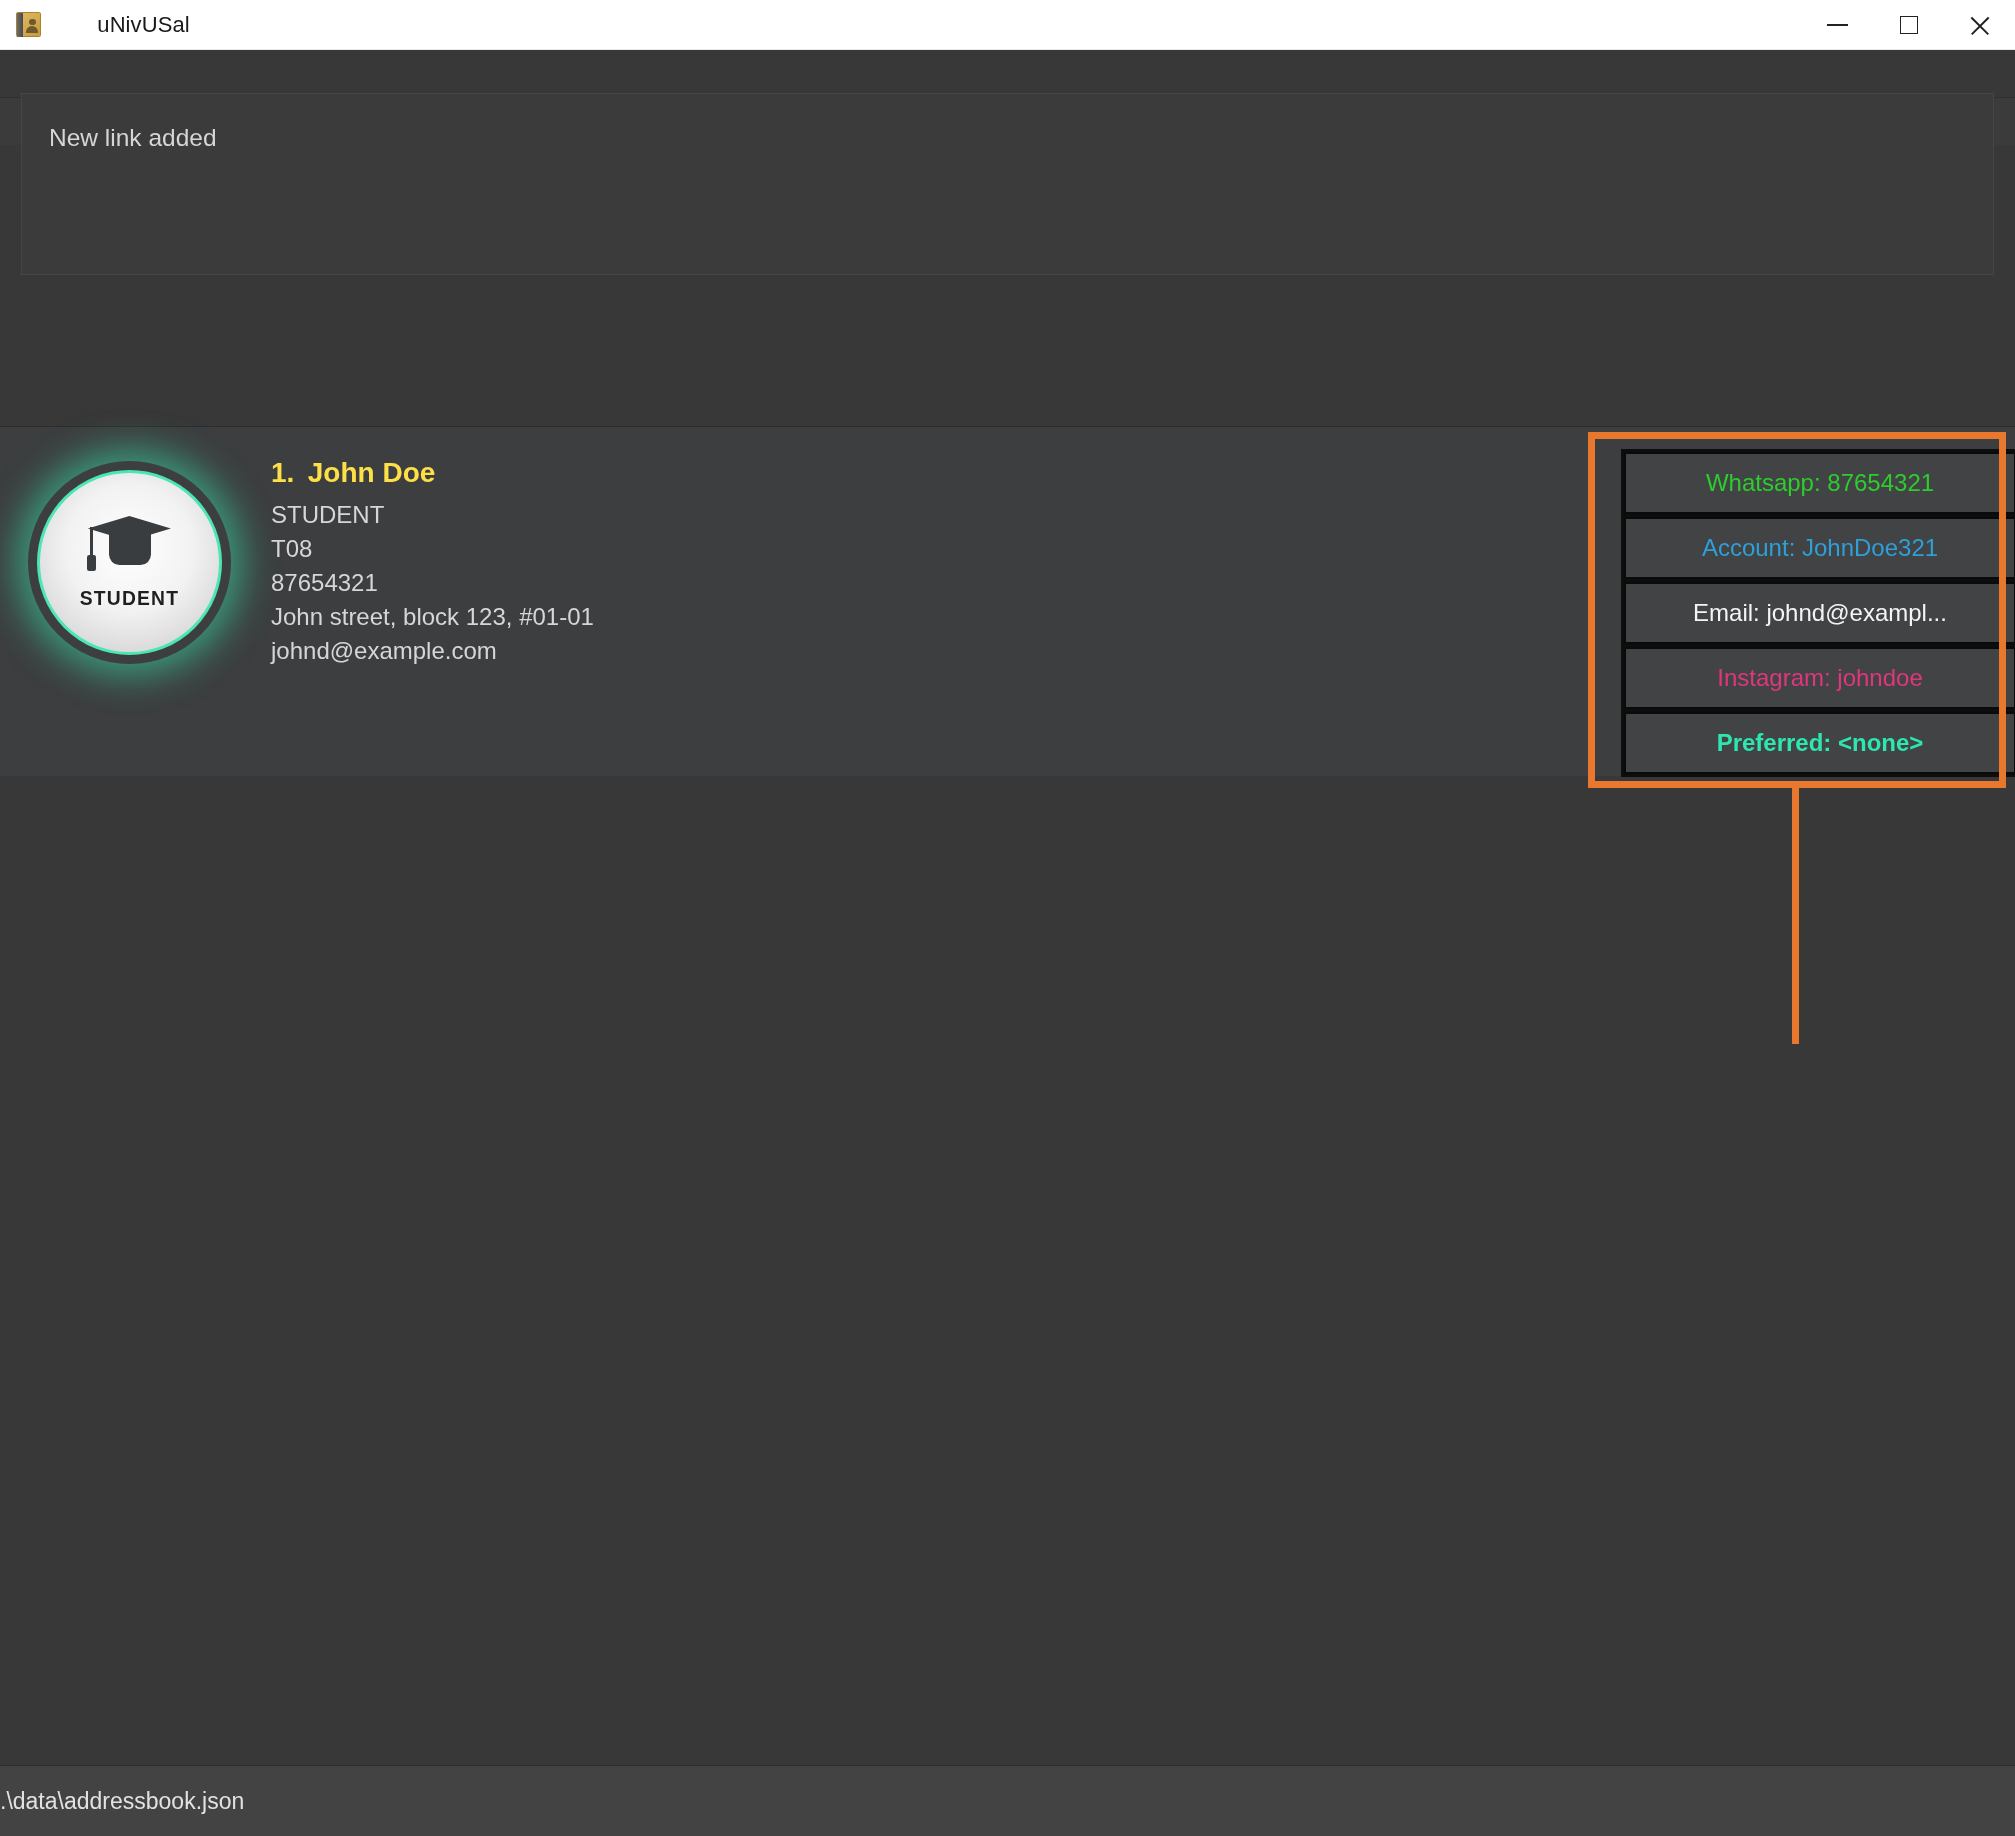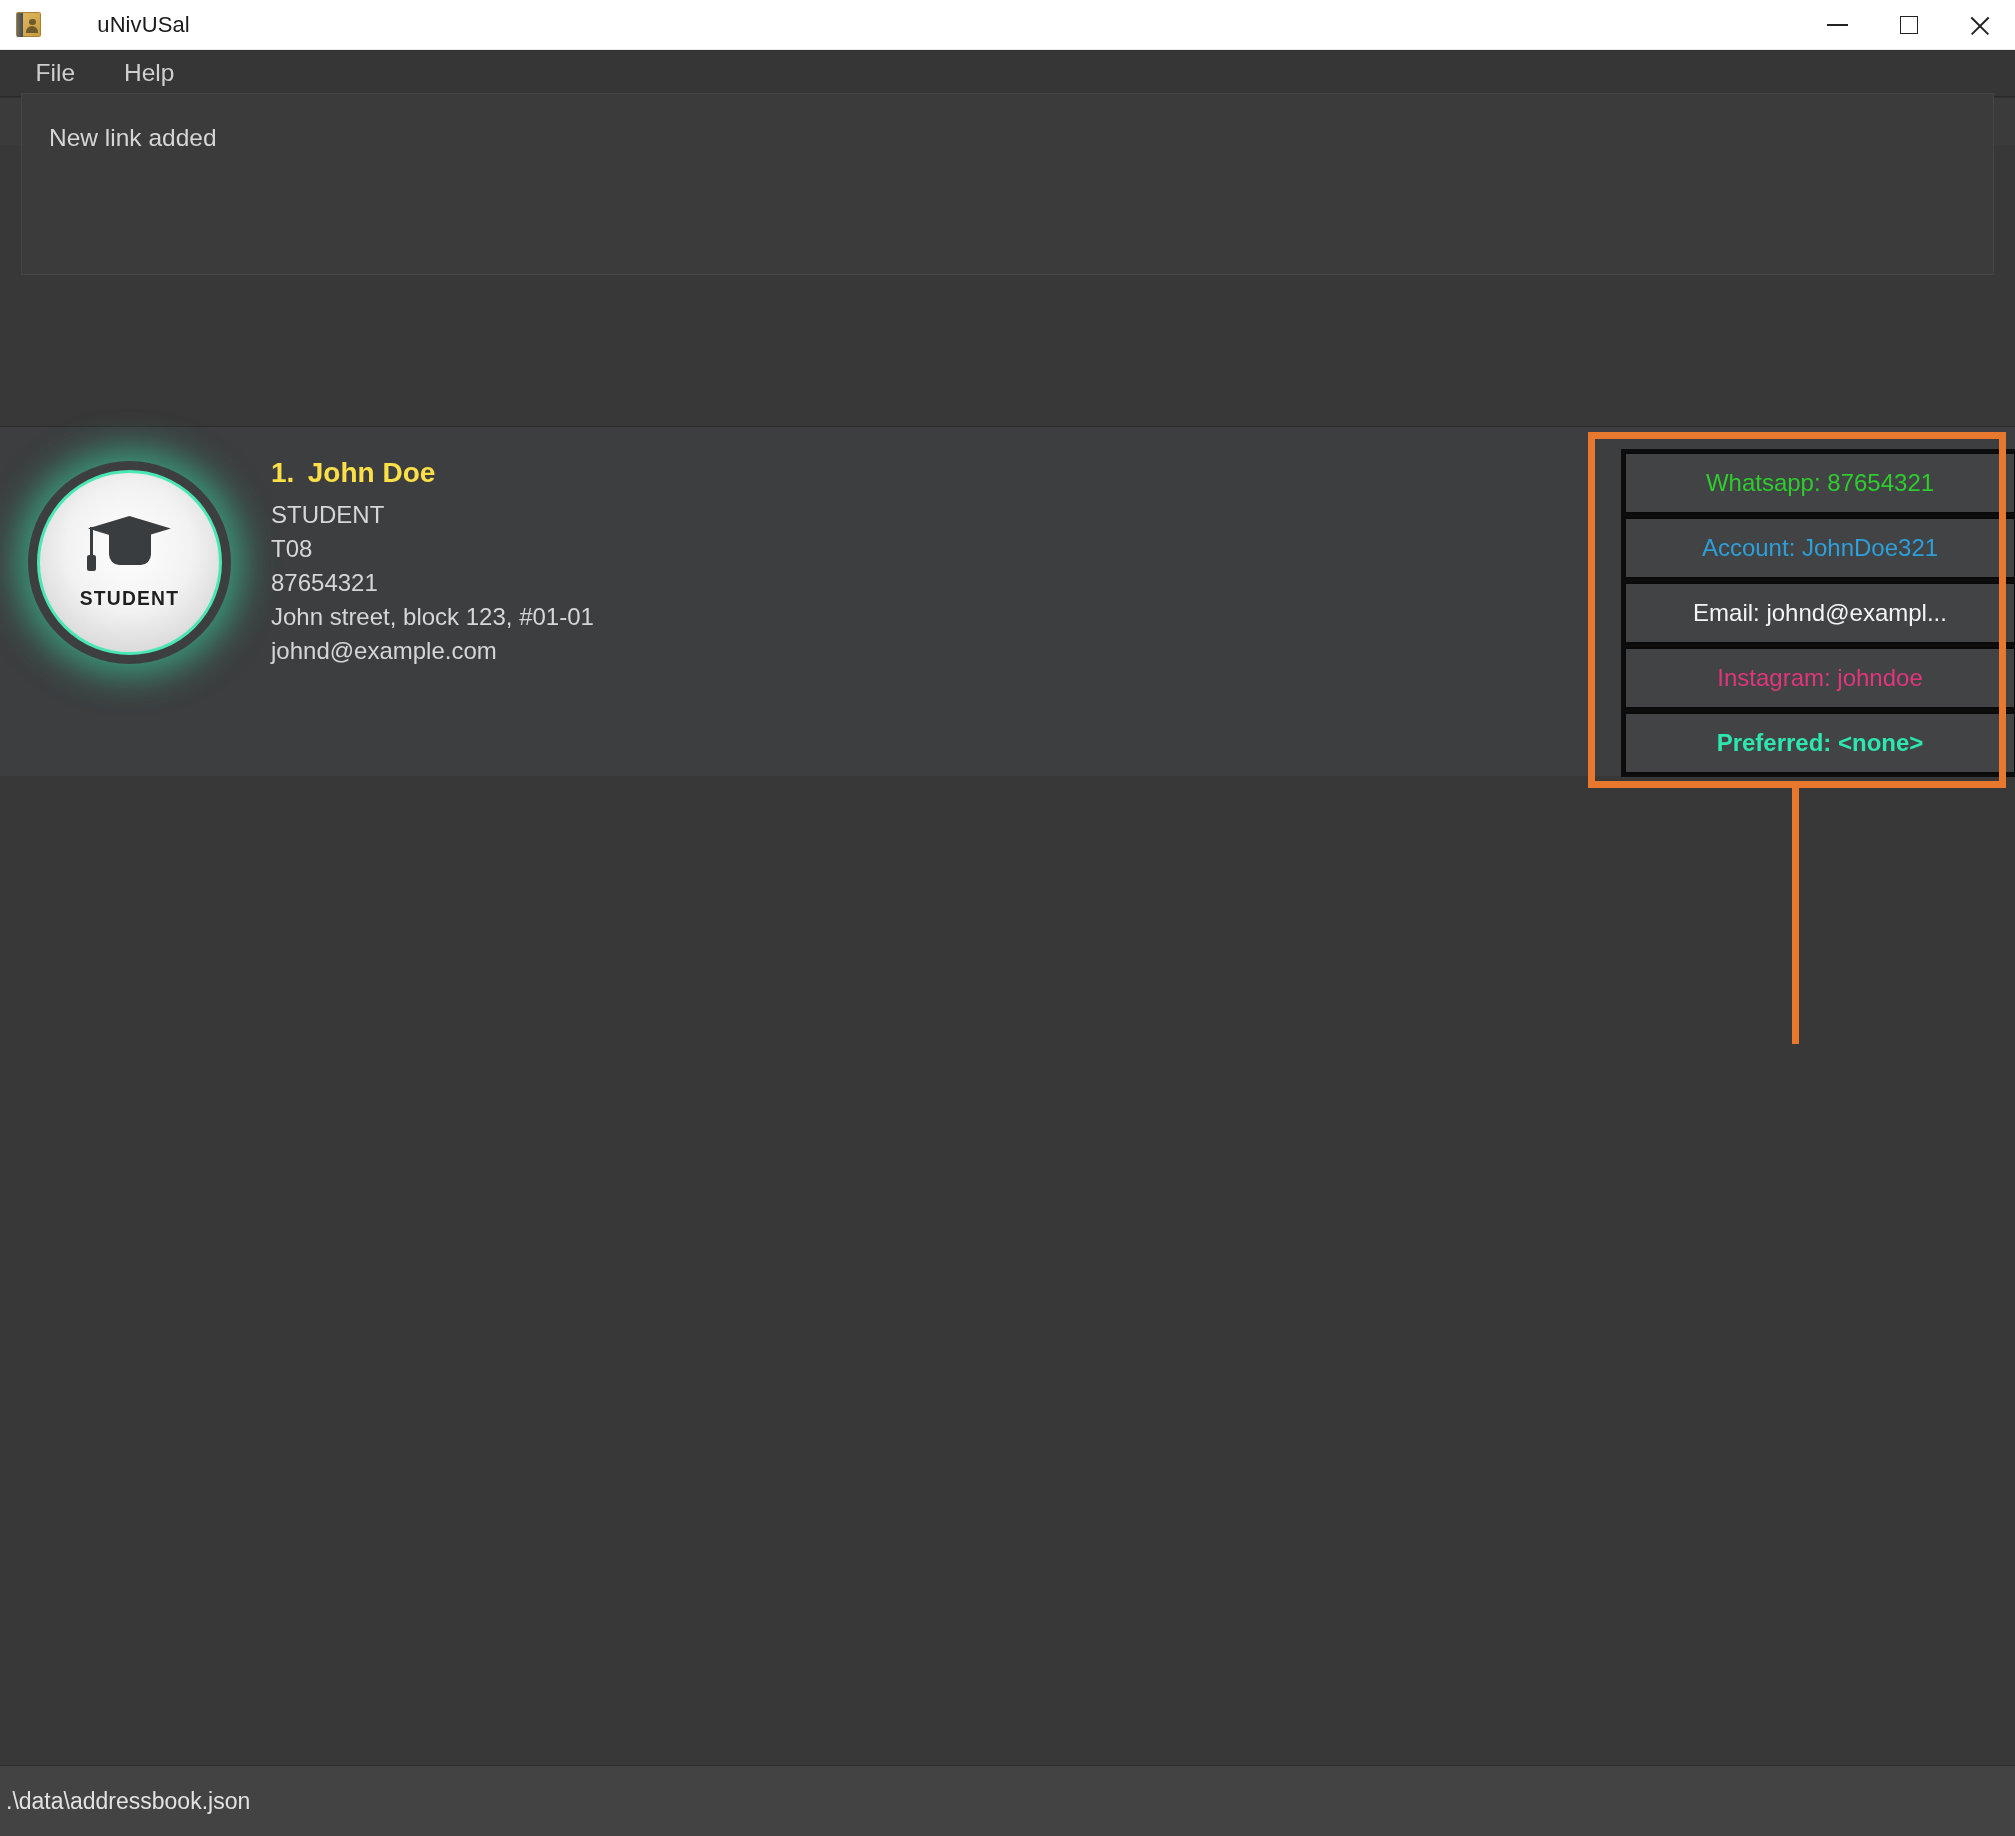--- a/index.html
+++ b/index.html
@@ -229,21 +229,21 @@
 
   
   .statusbar {
     position: absolute; left: 0; bottom: 0;
     width: 2015px; height: 71px;
     background: #434343;
     display: flex; align-items: center;
     border-top: 1.5px solid #2e2e2e;
   }
   .status-text {
-    font-size: 23px; color: #e2e2e2; margin-left: 6px;
+    font-size: 23px; color: #e2e2e2; 
   }
 </style>
 </head>
 <body>
 
 <div class="app">
 
   <div class="titlebar">
     <div class="title-icon">
       <div class="book"></div>
@@ -259,24 +259,20 @@
       <div class="wc">
           <div class="max-sq"></div>
         </div>
       <div class="wc">
         <div class="cl-a"></div>
         <div class="cl-b"></div>
       </div>
     </div>
   </div>
 
-  <div class="menubar">
-    <div class="menu-item">File</div>
-    <div class="menu-item">Help</div>
-  </div>
 
   <div class="commandbox">
     <input class="command-input" type="text" placeholder="" style="">
     <div class="command-underline"></div>
   </div>
 
   <div class="resultwrap"></div>
   <div class="resultbox">
     <div class="result-text">New link added</div>
   </div>

